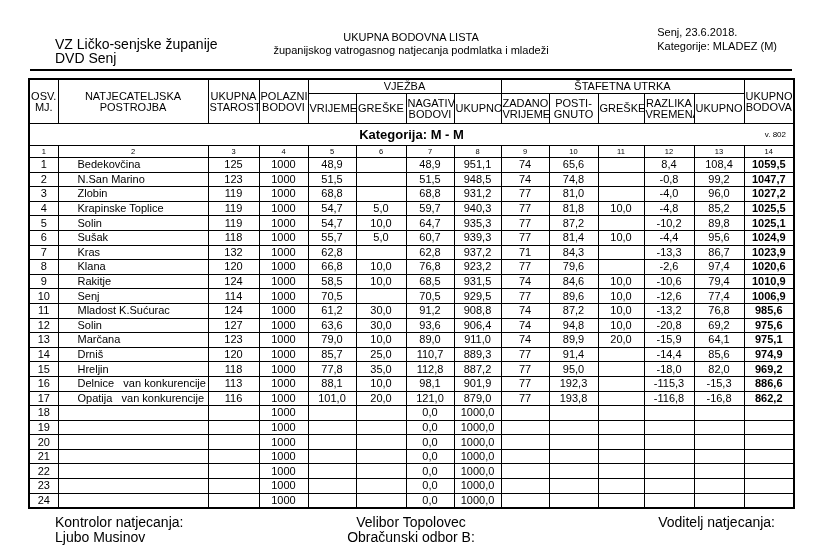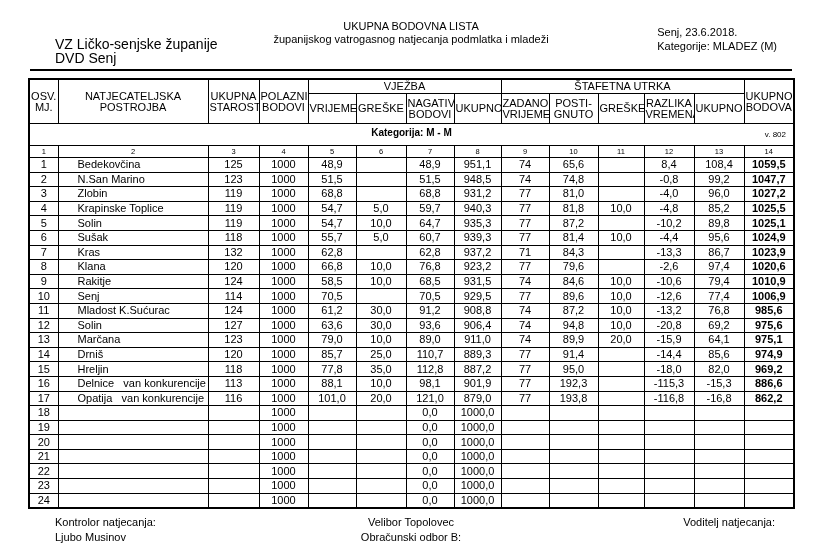--- a/index.html
+++ b/index.html
@@ -4,48 +4,48 @@
 <style>
   html,body{margin:0;padding:0;}
   body{
     width:822px;height:554px;position:relative;background:#ffffff;
     font-family:"Liberation Sans", sans-serif;color:#000;
     -webkit-font-smoothing:antialiased;
   }
   .abs{position:absolute;}
   
   .org-block{left:55px;top:37px;font-size:14px;line-height:14px;}
-  .title-block{left:211px;top:20px;width:400px;text-align:center;font-size:11px;line-height:13px;}
+  .title-block{left:211px;top:31px;width:400px;text-align:center;font-size:11px;line-height:13px;}
   .date-block{right:45px;top:25px;text-align:left;font-size:11px;line-height:14px;}
   .top-rule{left:30px;top:69px;width:762px;height:2px;background:#000;}
   
   table.results{
     position:absolute;left:28px;top:78px;width:765px;
     border-collapse:collapse;table-layout:fixed;
     border:2px solid #000;
   }
   table.results th, table.results td{
     border:1px solid #000;padding:0 1px;overflow:hidden;white-space:nowrap;
   }
   table.results th{
     font-weight:normal;font-size:11px;line-height:11px;text-align:center;
     white-space:pre-line;vertical-align:middle;
   }
   tr.h1 th{height:13px;}
   tr.h2 th{height:29px;}
   td.cat-cell{height:21px;position:relative;}
   .cat-inner{position:relative;width:100%;height:100%;}
-  .cat-label{position:absolute;left:0;right:0;top:3px;text-align:center;font-weight:bold;font-size:10px;}
+  .cat-label{position:absolute;left:0;right:0;top:3px;text-align:center;font-weight:bold;font-size:13px;}
   .cat-version{position:absolute;right:6px;top:6px;font-size:8px;}
   tr.colnums td{height:11px;font-size:7.5px;text-align:center;line-height:10px;padding:0;}
   tbody td{height:13.6px;font-size:11px;line-height:13px;text-align:center;vertical-align:middle;}
   tbody td.name-cell{text-align:left;padding-left:19px;}
   tbody td.total-cell{font-weight:bold;margin-left:44px;}
   
-  .foot{font-size:11px;line-height:15px;}
+  .foot{font-size:14px;line-height:15px;}
   .foot-left{left:55px;top:515px;}
   .foot-center{left:211px;top:515px;width:400px;text-align:center;}
   .foot-right{right:47px;top:515px;text-align:center;}
 </style>
 </head>
 <body>
 
 <div class="abs org-block">
   <div>VZ Ličko-senjske županije</div>
   <div>DVD Senj</div>

